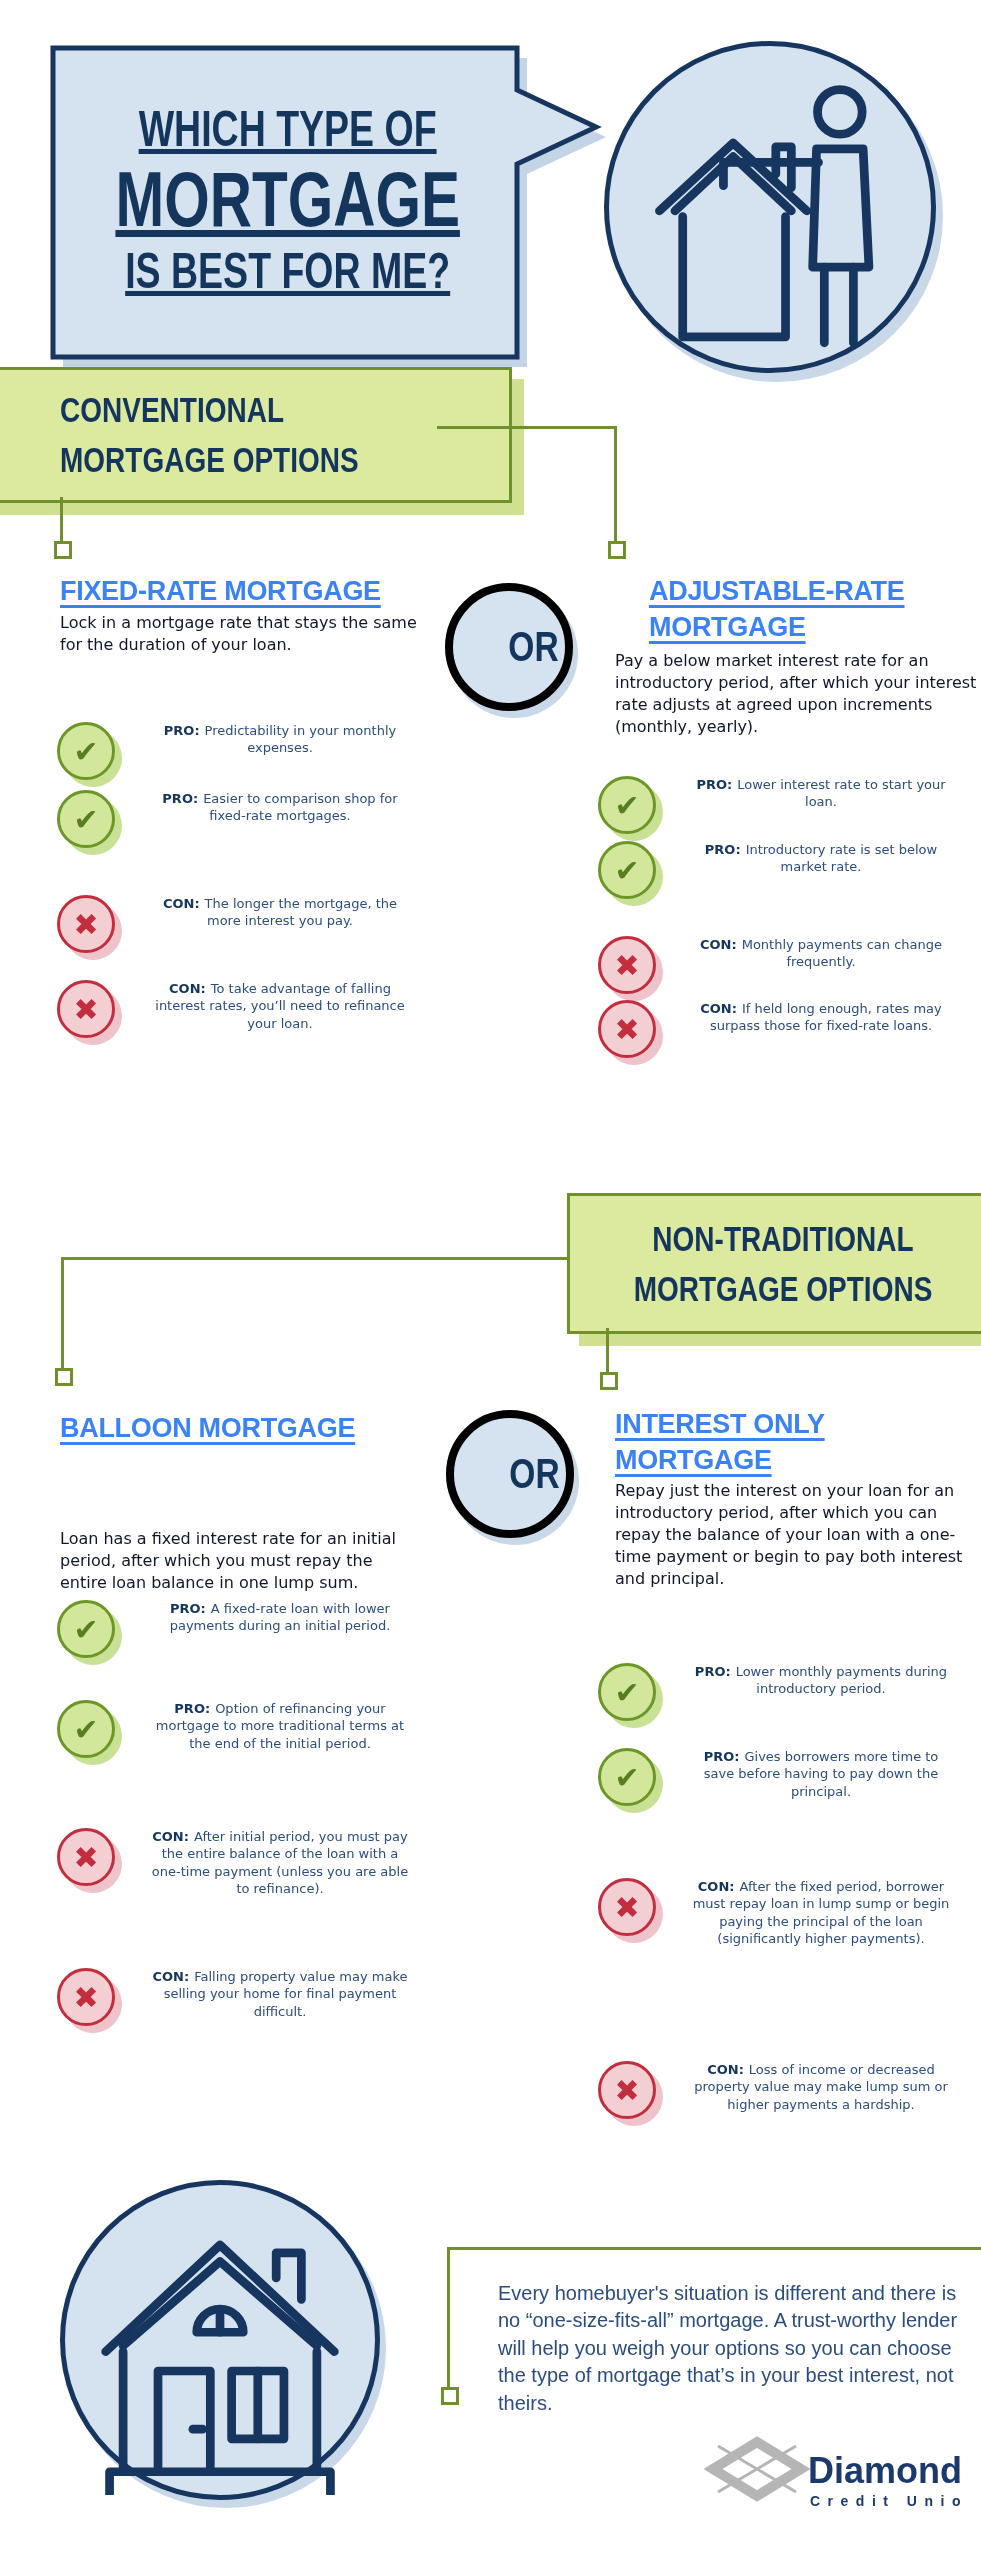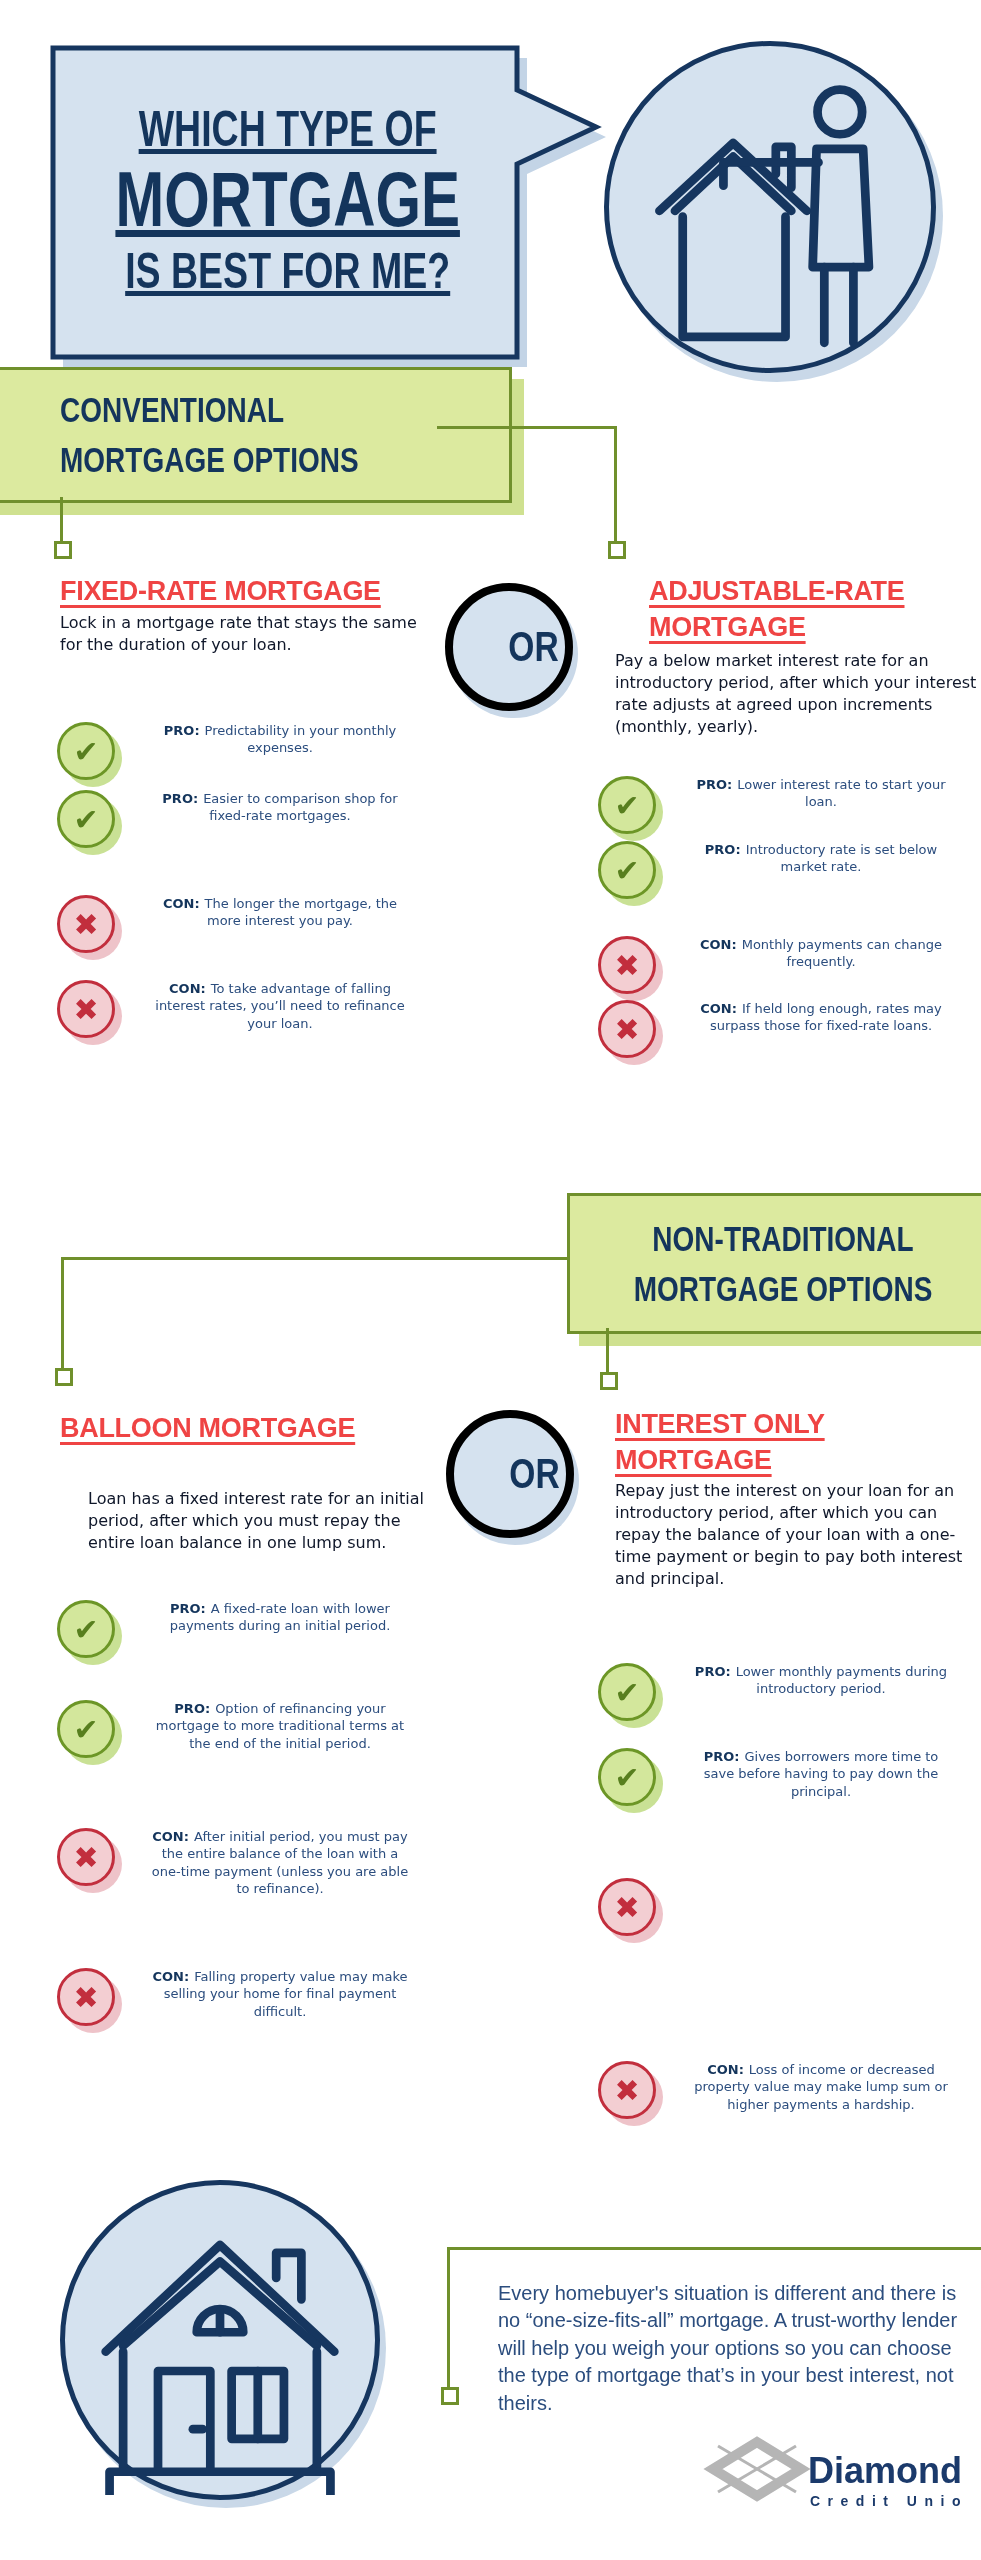--- a/index.html
+++ b/index.html
@@ -25,21 +25,21 @@
         font-family:"Liberation Sans",sans-serif;font-weight:bold;font-size:35px;line-height:1.42;}
   .gbox1{left:-12px;top:367px;width:449px;height:130px;padding-left:69px;}
   .gbox1 .bl{transform:scaleX(.8);transform-origin:left center;white-space:nowrap;}
   .gbox2{left:567px;top:1193px;width:426px;height:135px;text-align:center;}
   .gbox2 .bl{transform:scaleX(.8);transform-origin:center;white-space:nowrap;}
   .gline{background:#70902c;}
   .gsq{width:12px;height:12px;border:3px solid #70902c;background:#fff;}
 
   
   .sec-head{font-family:"Liberation Sans",sans-serif;font-weight:bold;font-size:27px;
-            color:#ef4444;text-decoration:underline;text-decoration-thickness:3px;
+            color:#3b82f6;text-decoration:underline;text-decoration-thickness:3px;
             text-underline-offset:5px;line-height:1.35;letter-spacing:-.3px;}
   .sec-desc{font-size:16px;line-height:1.37;color:#0f172a;}
   .or-circle{width:112px;height:112px;border-radius:50%;background:#d5e2ef;border:8px solid #000000;
              box-shadow:5px 7px 0 #c9d8e8;display:flex;align-items:center;justify-content:flex-end;}
   .or-circle span{font-family:"Liberation Sans",sans-serif;font-weight:bold;font-size:42px;
                   color:#14355c;transform:scaleX(.8);}
 
   
   .pc-item{display:flex;gap:34px;align-items:flex-start;}
   .pc-icon{flex:0 0 auto;width:52px;height:52px;border-radius:50%;display:flex;align-items:center;
@@ -145,21 +145,21 @@
     <div class="bl">NON-TRADITIONAL</div>
     <div class="bl">MORTGAGE OPTIONS</div>
   </div>
   <div class="abs gline" style="left:61px;top:1257px;width:506px;height:3px;"></div>
   <div class="abs gline" style="left:61px;top:1257px;width:3px;height:111px;"></div>
   <div class="abs gsq" style="left:55px;top:1368px;"></div>
   <div class="abs gline" style="left:606px;top:1328px;width:3px;height:44px;"></div>
   <div class="abs gsq" style="left:600px;top:1372px;"></div>
 
   <div class="abs sec-head" style="left:60px;top:1410px;">BALLOON MORTGAGE</div>
-  <div class="abs sec-desc" style="left:60px;top:1488px;width:350px;margin-left:28px;">Loan has a fixed interest rate for an initial period, after which you must repay the entire loan balance in one lump sum.</div>
+  <div class="abs sec-desc" style="left:60px;top:1528px;width:350px;">Loan has a fixed interest rate for an initial period, after which you must repay the entire loan balance in one lump sum.</div>
 
   <div class="abs or-circle" style="left:446px;top:1410px;">
     <span>OR</span>
   </div>
 
   <div class="abs sec-head" style="left:615px;top:1406px;width:320px;">INTEREST ONLY MORTGAGE</div>
   <div class="abs sec-desc" style="left:615px;top:1480px;width:368px;">Repay just the interest on your loan for an introductory period, after which you can repay the balance of your loan with a one-time payment or begin to pay both interest and principal.</div>
 
   <div class="abs pc-item" style="left:57px;top:1600px;">
     <div class="pc-icon pro">✔</div>
@@ -181,20 +181,21 @@
   <div class="abs pc-item" style="left:598px;top:1663px;">
     <div class="pc-icon pro">✔</div>
     <div class="pc-text"><b>PRO:</b><span>Lower monthly payments during introductory period.</span></div>
   </div>
   <div class="abs pc-item" style="left:598px;top:1748px;">
     <div class="pc-icon pro">✔</div>
     <div class="pc-text"><b>PRO:</b><span>Gives borrowers more time to save before having to pay down the principal.</span></div>
   </div>
   <div class="abs pc-item" style="left:598px;top:1878px;">
     <div class="pc-icon con">✖</div>
+    <div class="pc-text"><b>CON:</b><span>After the fixed period, borrower must repay loan in lump sump or begin paying the principal of the loan (significantly higher payments).</span></div>
   </div>
   <div class="abs pc-item" style="left:598px;top:2061px;">
     <div class="pc-icon con">✖</div>
     <div class="pc-text"><b>CON:</b><span>Loss of income or decreased property value may make lump sum or higher payments a hardship.</span></div>
   </div>
 
   <div class="abs bottom-circle">
     <svg width="310" height="310" viewBox="0 0 320 320">
       <g fill="none" stroke="#16365f" stroke-width="9" stroke-linecap="round" stroke-linejoin="round">
         <path d="M 42,172 L 160,62 L 278,172"></path>

